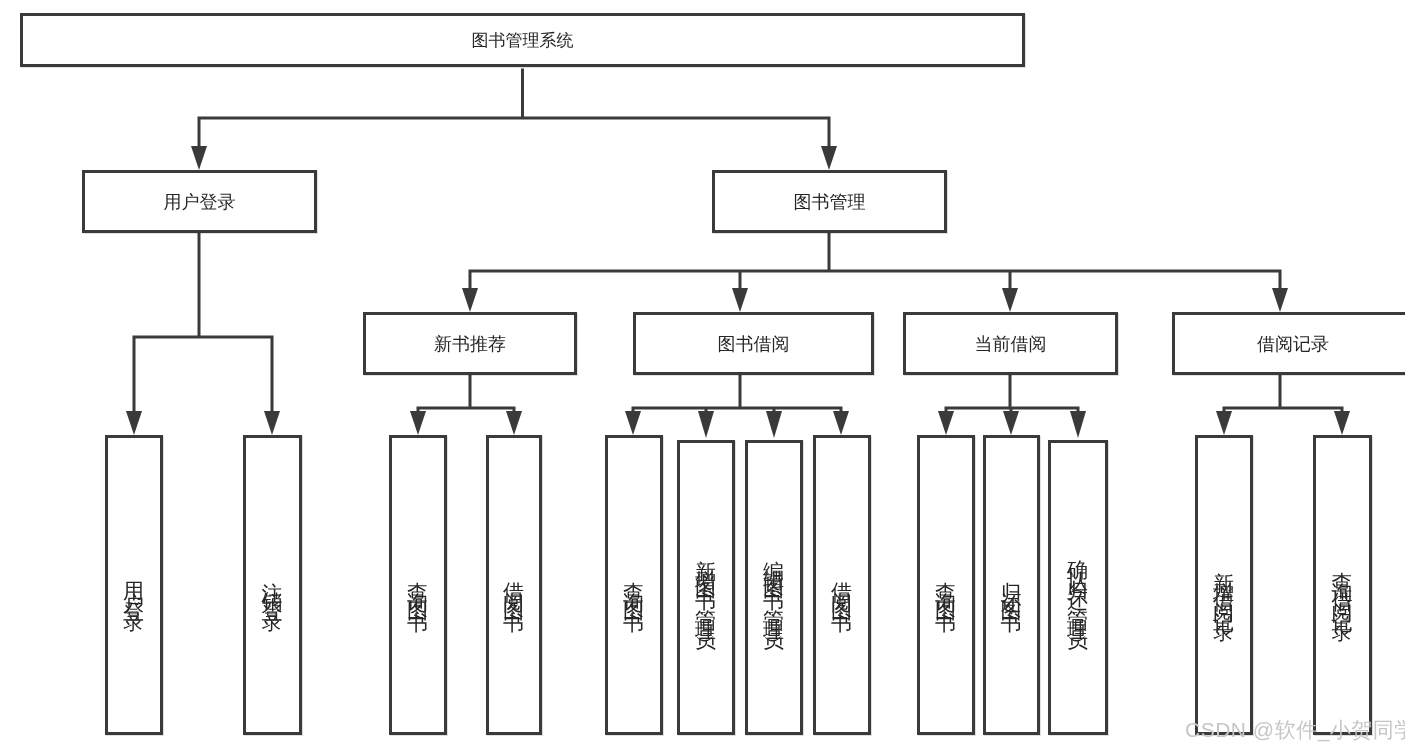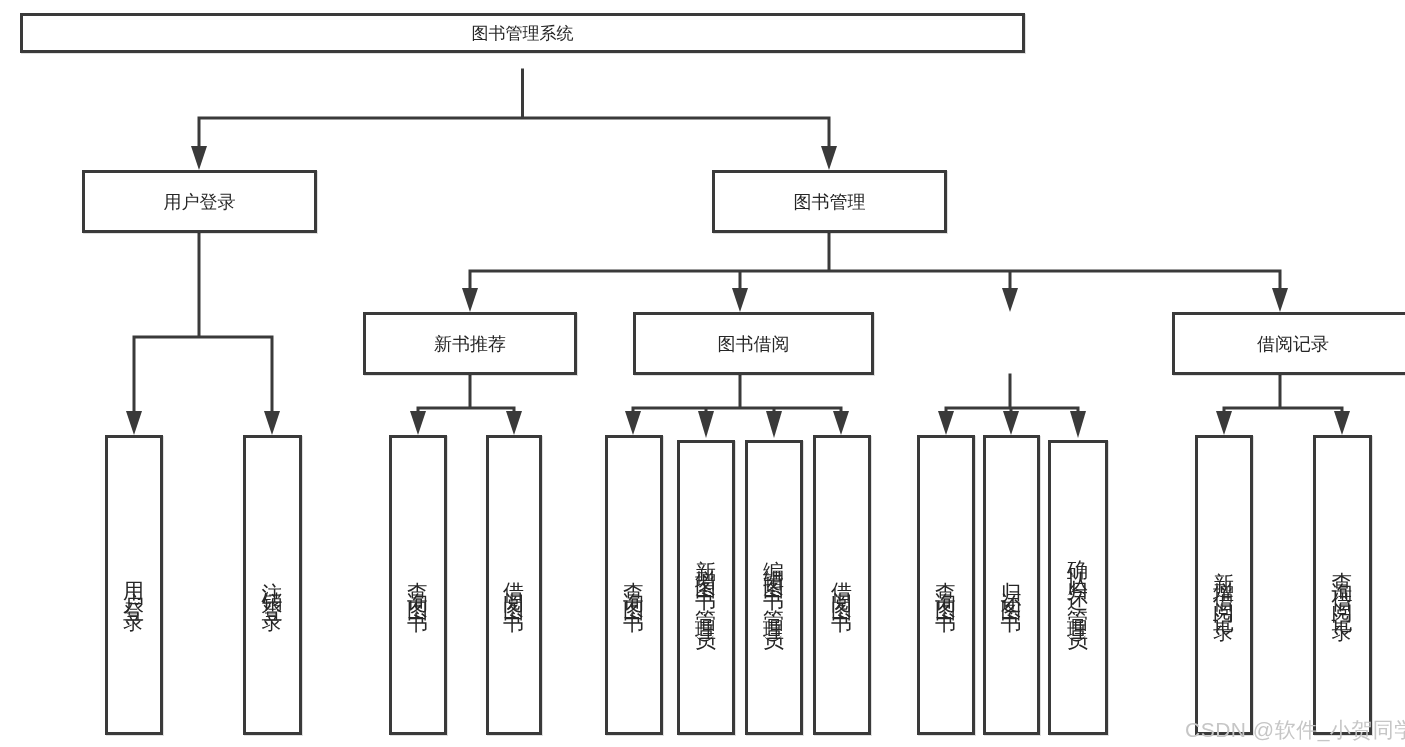--- a/index.html
+++ b/index.html
@@ -24,21 +24,21 @@
     position:absolute;
     box-sizing:border-box;
     border:3px solid var(--line);
     background:var(--bg);
     display:flex;align-items:center;justify-content:center;
     color:var(--text);
     font-size:18px;
     z-index:2;
     box-shadow:1px 1px 0 rgba(0,0,0,0.12);
   }
-  .root{left:20px;top:13px;width:1005px;height:40px;font-size:17px;}
+  .root{left:20px;top:13px;width:1005px;height:54px;font-size:17px;}
   .lvl1{top:170px;width:235px;height:63px;}
   .lvl2{top:312px;height:63px;}
   .leaf{
     top:435px;height:300px;
     writing-mode:vertical-rl;
     text-orientation:mixed;
     letter-spacing:10px;
     font-size:21px;
     line-height:1;
   }
@@ -94,20 +94,21 @@
     </g>
   </svg>
 
   <div class="box root">图书管理系统</div>
 
   <div class="box lvl1" style="left:82px;">用户登录</div>
   <div class="box lvl1" style="left:712px;">图书管理</div>
 
   <div class="box lvl2" style="left:363px;width:214px;">新书推荐</div>
   <div class="box lvl2" style="left:633px;width:241px;">图书借阅</div>
+  <div class="box lvl2" style="left:903px;width:215px;">当前借阅</div>
   <div class="box lvl2" style="left:1172px;width:242px;">借阅记录</div>
 
   <div class="box leaf" style="left:105px;width:58px;">用户登录</div>
   <div class="box leaf" style="left:243px;width:59px;">注销登录</div>
 
   <div class="box leaf" style="left:389px;width:58px;">查询图书</div>
   <div class="box leaf" style="left:486px;width:56px;">借阅图书</div>
 
   <div class="box leaf" style="left:605px;width:58px;">查询图书</div>
   <div class="box leaf leaf-lo" style="left:677px;width:58px;">新增图书（管理员）</div>

